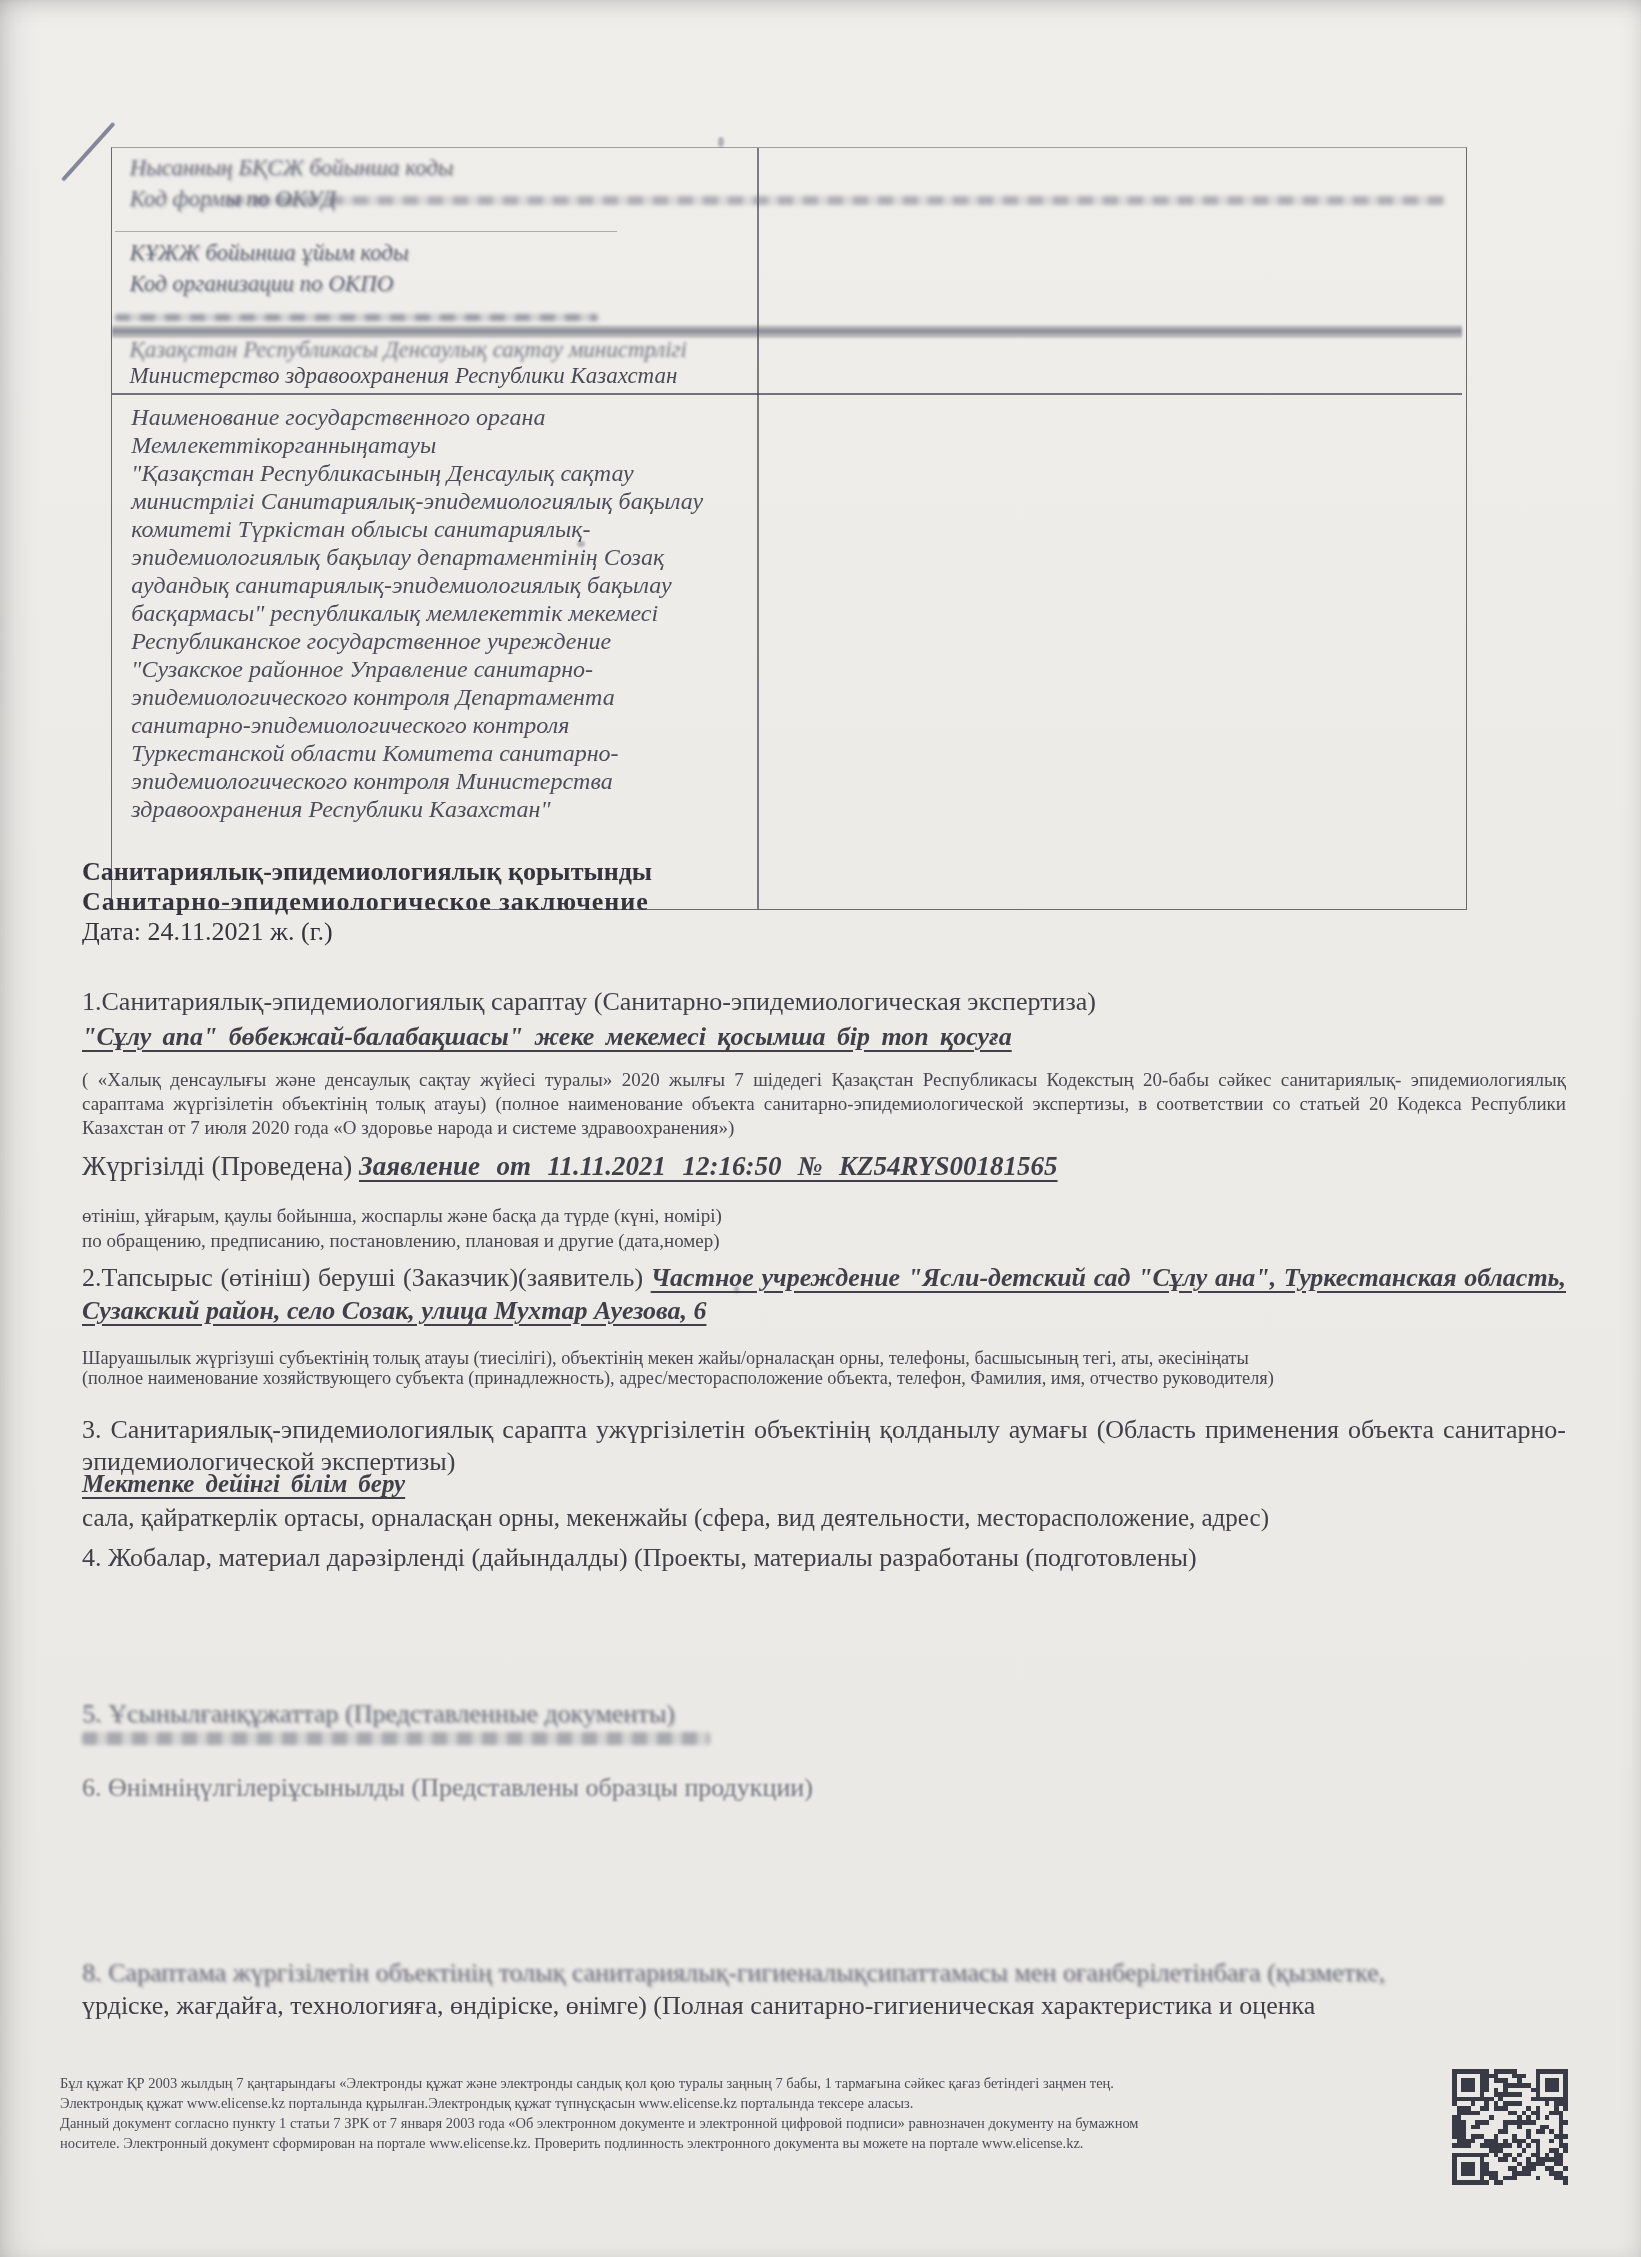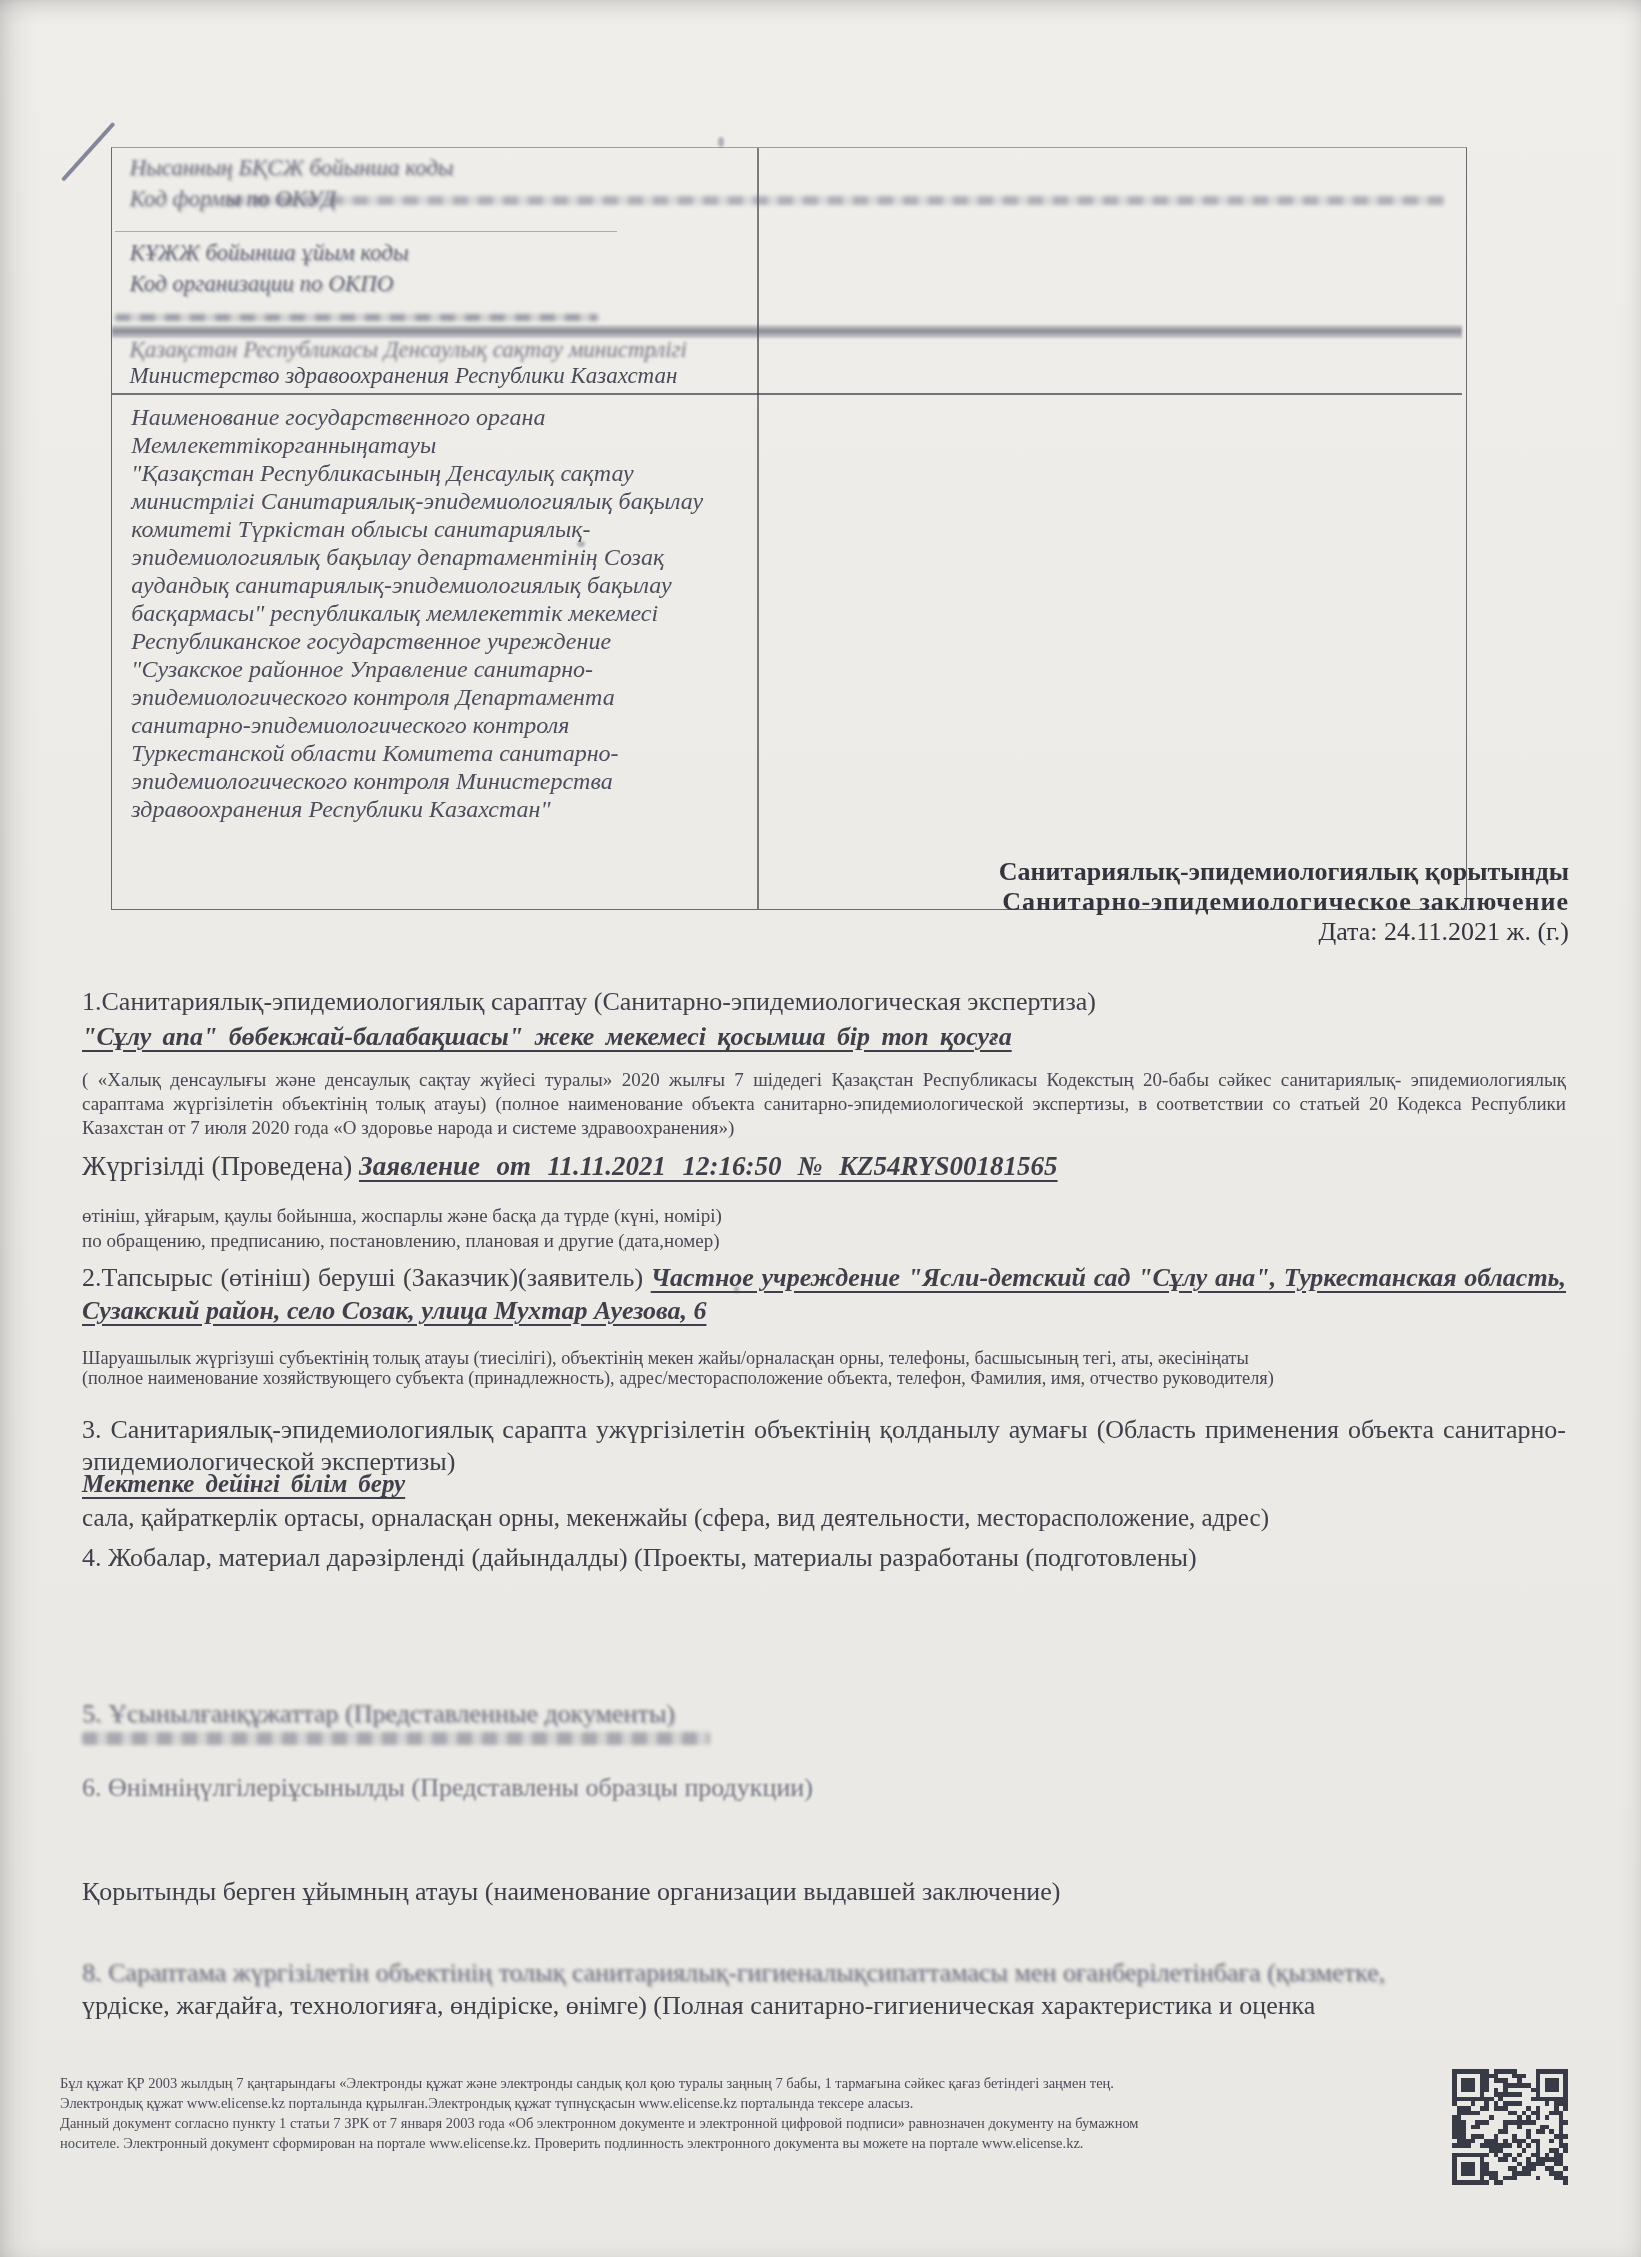--- a/index.html
+++ b/index.html
@@ -7,21 +7,21 @@
     position:relative;width:1641px;height:2257px;overflow:hidden;
     background:linear-gradient(180deg,#efeeeb 0%,#ecebe7 40%,#e9e8e4 100%);
     box-shadow:inset 21px 0 39px -25px rgba(40,40,45,.35),
                inset -13.5px 0 29px -21px rgba(40,40,45,.22),
                inset 0 17.4px 29px -21px rgba(40,40,45,.25);
     font-family:"Liberation Serif","DejaVu Serif",serif;
     color:#3f404a;
   }
   .abs{position:absolute;}
   .b{font-weight:700;}
-  .center{text-align:right;}
+  .center{text-align:left;}
   .just{text-align:justify;}
   .small{font-size:19px;line-height:24px;color:#474853;}
   .body-t{font-size:26px;}
   .val{font-weight:700;font-style:italic;text-decoration:underline;
        text-decoration-thickness:1.9px;text-underline-offset:4.8px;}
   .ink2{color:#5c5e70;}
   .blurA{filter:blur(1.4px);opacity:.8;}
   .blurB{filter:blur(0.8px);opacity:.85;}
   .blurC{filter:blur(0.4px);}
   .ghostshadow{text-shadow:1.9px 1.9px 1px rgba(90,92,115,.35);}
@@ -121,21 +121,20 @@
   <div class="abs val" style="left:82px;top:1470px;font-size:25px;word-spacing:4.8px;">Мектепке дейінгі білім беру</div>
   <div class="abs" style="left:82px;top:1504px;width:1487px;font-size:25px;">сала, қайраткерлік ортасы, орналасқан орны, мекенжайы (сфера, вид деятельности, месторасположение, адрес)</div>
 
   <div class="abs body-t" style="left:82px;top:1543px;width:1487px;">4. Жобалар, материал дарәзірленді (дайындалды) (Проекты, материалы разработаны (подготовлены)</div>
 
   <div class="abs body-t blurA ghostshadow ink2" style="left:82px;top:1699px;width:1487px;">5. Ұсынылғанқұжаттар (Представленные документы)</div>
   <div class="smudgebar abs" style="left:82px;top:1732px;width:628px;height:12.6px;opacity:.8;"></div>
 
   <div class="abs body-t blurB ink2" style="left:82px;top:1773px;width:1487px;">6. Өнімніңүлгілеріұсынылды (Представлены образцы продукции)</div>
 
-  <div class="abs body-t" style="left:82px;top:1877px;width:1487px;">Қорытынды берген ұйымның атауы (наименование организации выдавшей заключение)</div>
 
   <div class="abs body-t blurA ghostshadow ink2" style="left:82px;top:1958px;width:1487px;">8. Сараптама жүргізілетін объектінің толық санитариялық-гигиеналықсипаттамасы мен оғанберілетінбаға (қызметке,</div>
   <div class="abs body-t blurC" style="left:82px;top:1991px;width:1487px;">үрдіске, жағдайға, технологияға, өндіріске, өнімге) (Полная санитарно-гигиеническая характеристика и оценка</div>
 
   <div class="abs blurC" style="left:60px;top:2073px;width:1381px;font-size:14.5px;line-height:20px;color:#4a4c5a;">
     <div>Бұл құжат ҚР 2003 жылдың 7 қаңтарындағы «Электронды құжат және электронды сандық қол қою туралы заңның 7 бабы, 1 тармағына сәйкес қағаз бетіндегі заңмен тең.</div>
     <div>Электрондық құжат www.elicense.kz порталында құрылған.Электрондық құжат түпнұсқасын www.elicense.kz порталында тексере аласыз.</div>
     <div>Данный документ согласно пункту 1 статьи 7 ЗРК от 7 января 2003 года «Об электронном документе и электронной цифровой подписи» равнозначен документу на бумажном</div>
     <div>носителе. Электронный документ сформирован на портале www.elicense.kz. Проверить подлинность электронного документа вы можете на портале www.elicense.kz.</div>
   </div>

